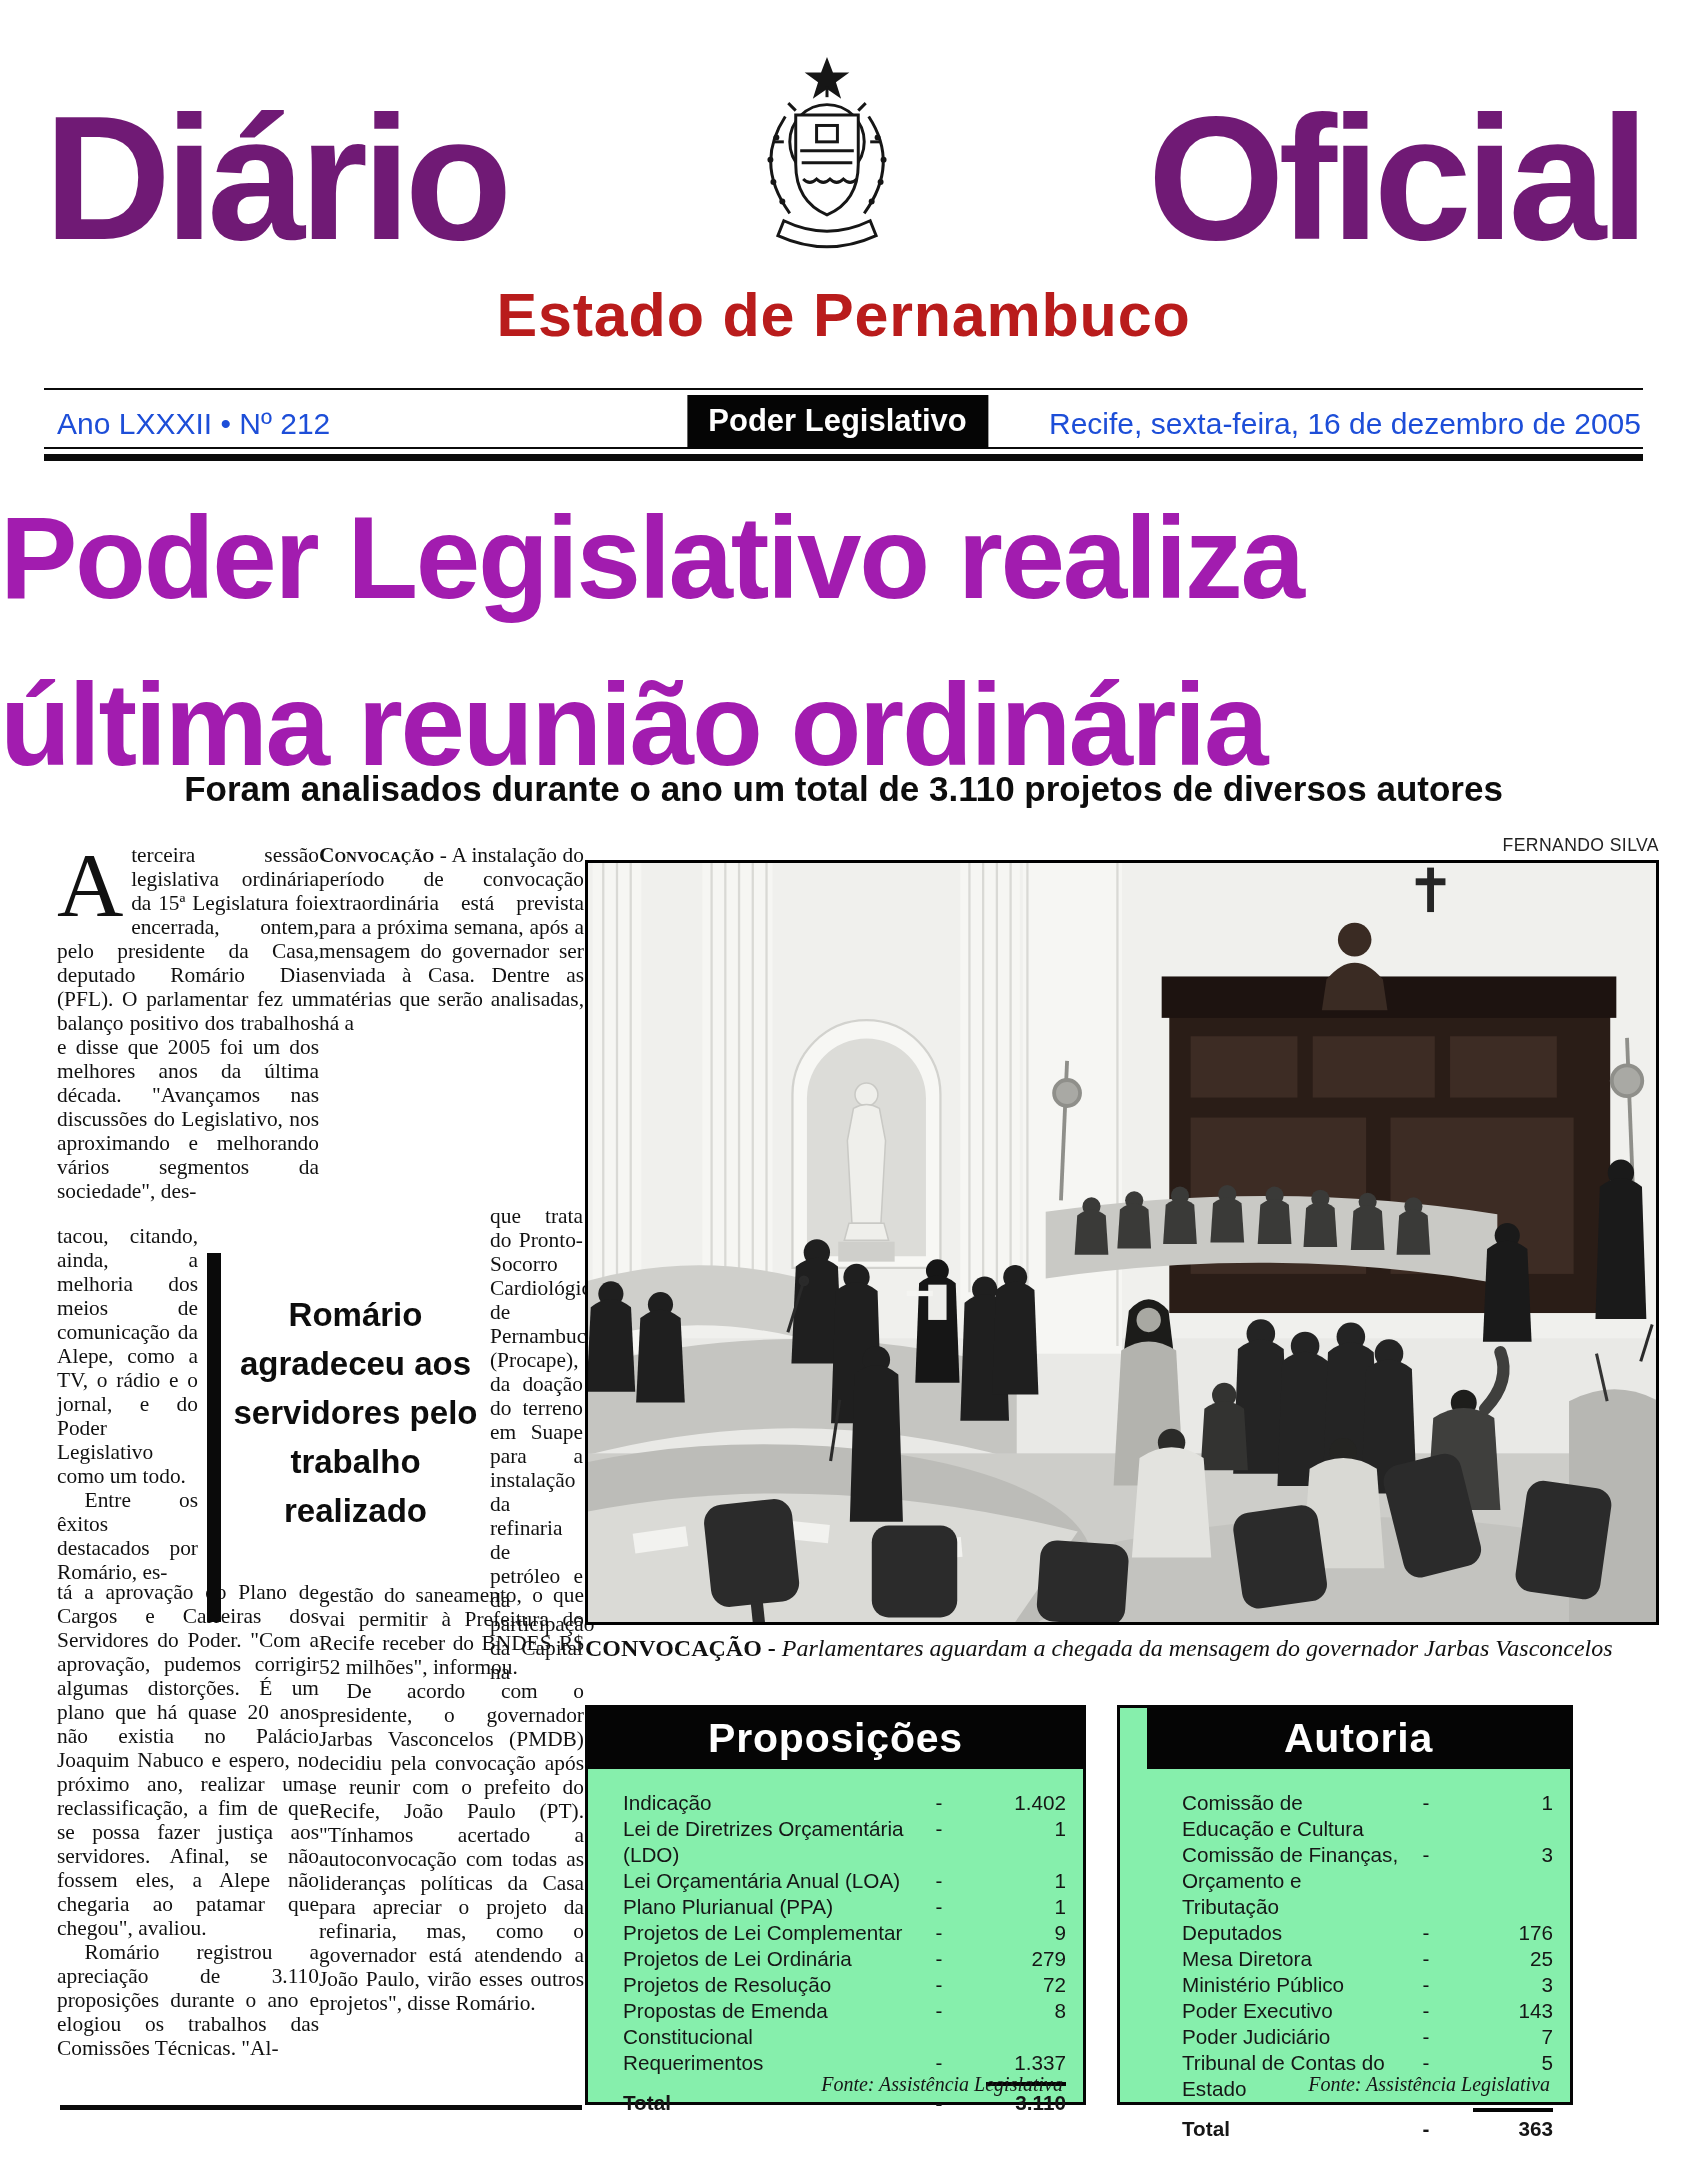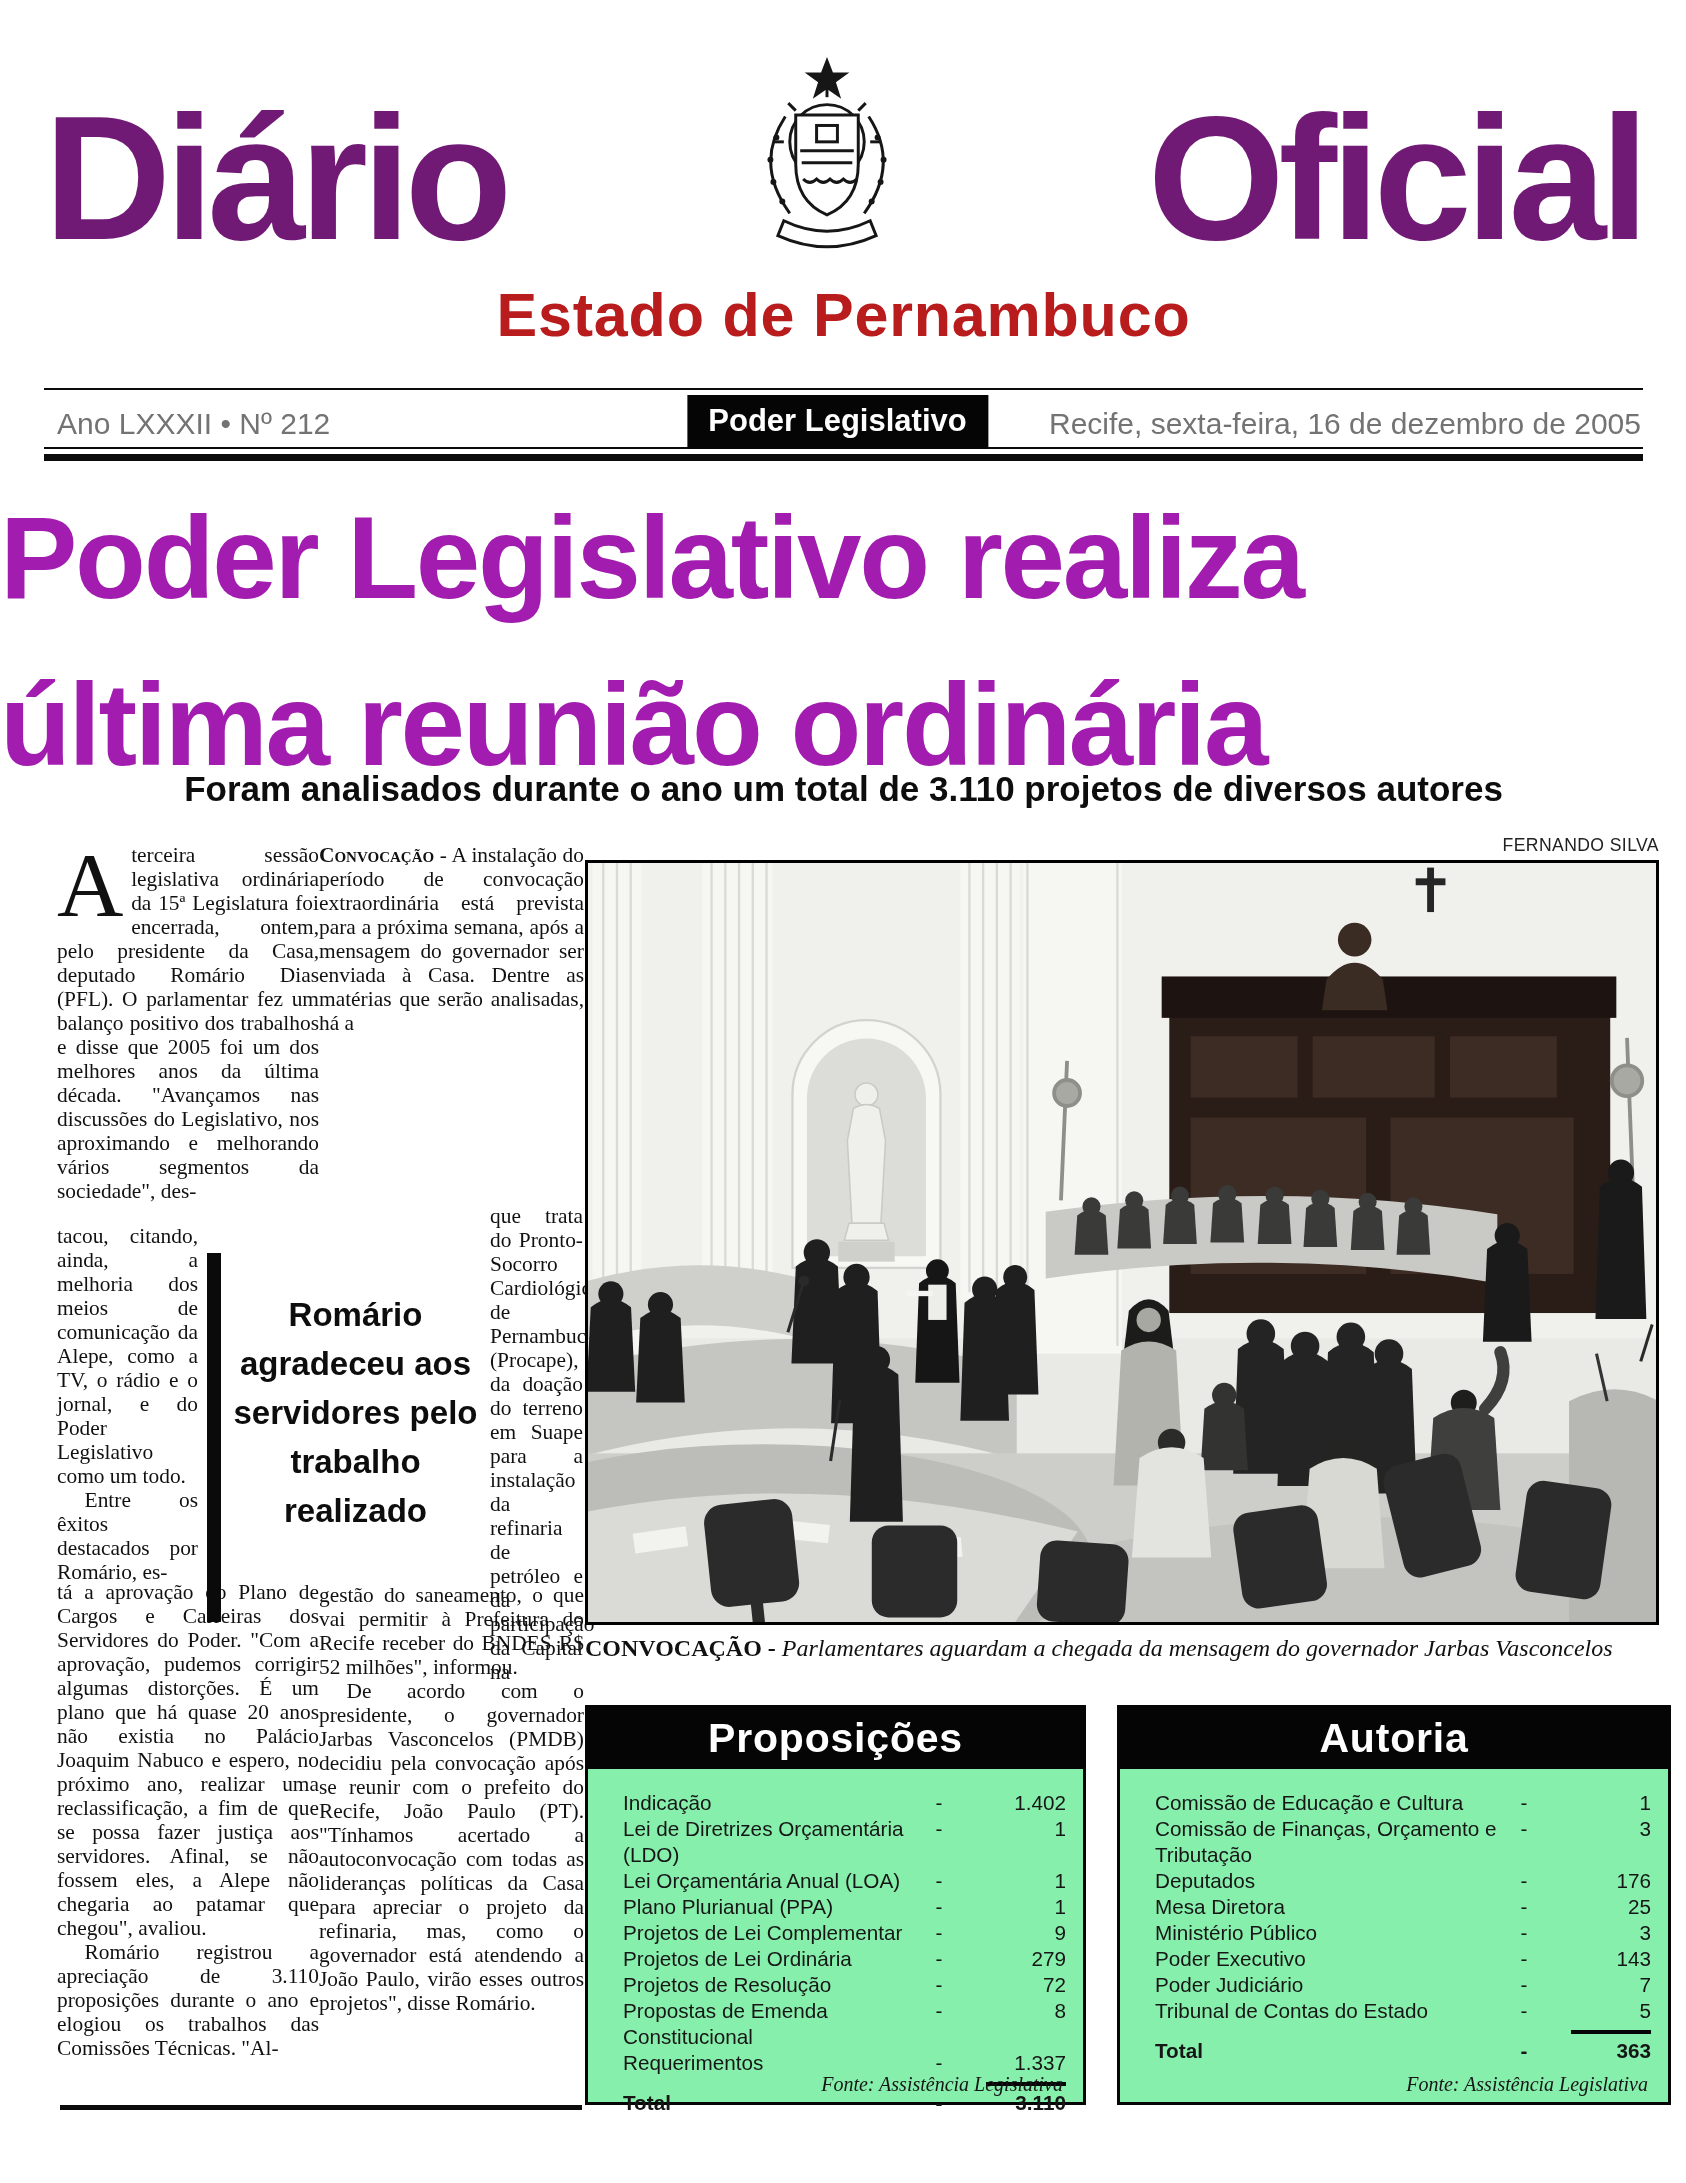--- a/index.html
+++ b/index.html
@@ -17,21 +17,21 @@
               letter-spacing:0.8px; color:#b91c1c; }
 
   .rule { position:absolute; background:#0b0b0b; }
   .rule-a { top:388px; left:44px; right:44px; height:2.3px; }
   .rule-b { top:447px; left:44px; right:44px; height:1.5px; }
   .rule-c { top:454px; left:44px; right:44px; height:6.9px; }
 
   
   .dateline { position:absolute; top:401px; left:57px; right:46px; height:46px;
               display:flex; justify-content:space-between; align-items:center;
-              font-family:"Liberation Sans", sans-serif; font-size:30px; color:#737373; }
+              font-family:"Liberation Sans", sans-serif; font-size:30px; color:#1d4ed8; }
   .section-badge { position:absolute; top:395px; left:50%; transform:translateX(-52%);
                    background:#050505; color:#ffffff; padding:8.4px 21.4px 10px 21.4px;
                    font-family:"Liberation Sans", sans-serif; font-weight:700; font-size:31px; z-index:3; }
 
   
   .headline { position:absolute; top:475px; left:0; width:100%; text-align:left;
               font-family:"Liberation Sans", sans-serif; font-weight:700;
               font-size:116px; line-height:167px; letter-spacing:-2.3px; color:#a21caf; }
   .subhead { position:absolute; top:769px; left:0; width:100%; text-align:center;
              font-family:"Liberation Sans", sans-serif; font-weight:700; font-size:35px; color:#0d0d0d; }
@@ -65,21 +65,21 @@
                  border:3.1px solid #000; box-sizing:border-box; background:#e9e9e6; }
   .photo-frame svg { display:block; width:100%; height:100%; }
   .photo-caption { position:absolute; left:585px; top:1635px; width:1074px; font-size:24px; color:#111; }
   .cap-label { font-weight:700; }
   .cap-text { font-style:italic; }
 
   
   .stat-box { position:absolute; top:1705px; height:400px; border:3.8px solid #050505;
               box-sizing:border-box; background:#86efac; }
   .box-prop { left:585px;  width:501px; }
-  .box-aut  { left:1117px; width:554px; }
+  .box-aut  { left:1117px; width:456px;padding-left:27px; }
   .stat-title { height:61px; background:#050505; color:#ffffff; display:flex;
                 align-items:center; justify-content:center;
                 font-family:"Liberation Sans", sans-serif; font-weight:700; font-size:41px; letter-spacing:0.8px; }
   .stat-rows { padding:21.4px 17px 0 35px; }
   .trow { display:flex; align-items:flex-start; font-family:"Liberation Sans", sans-serif;
           font-size:20.7px; line-height:26px; color:#161616; }
   .tlabel { flex:1 1 auto; text-align:left; }
   .tdash  { flex:0 0 54px; text-align:center; }
   .tval   { flex:0 0 100px; text-align:right; }
   .total-rule { margin-left:auto; margin-top:6.1px; width:80px; height:3.8px; background:#050505; }

